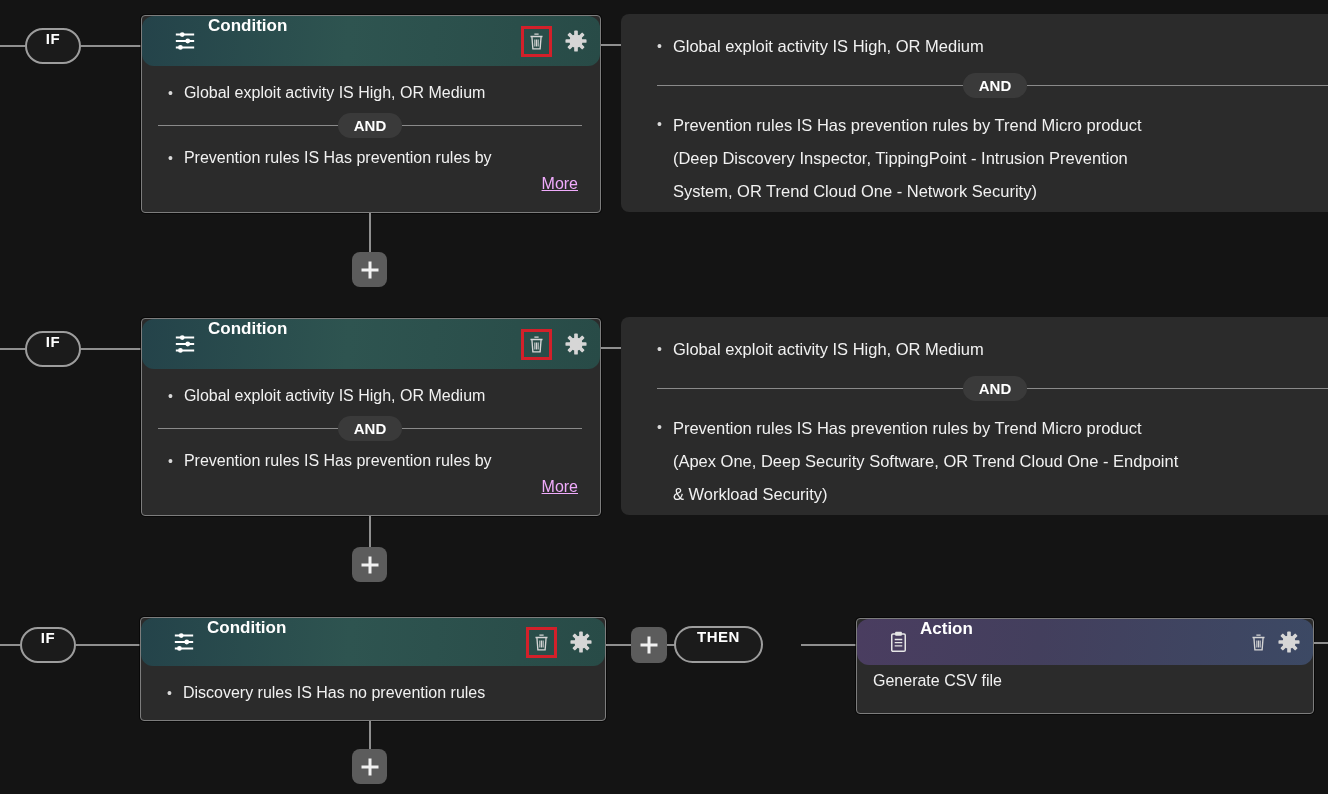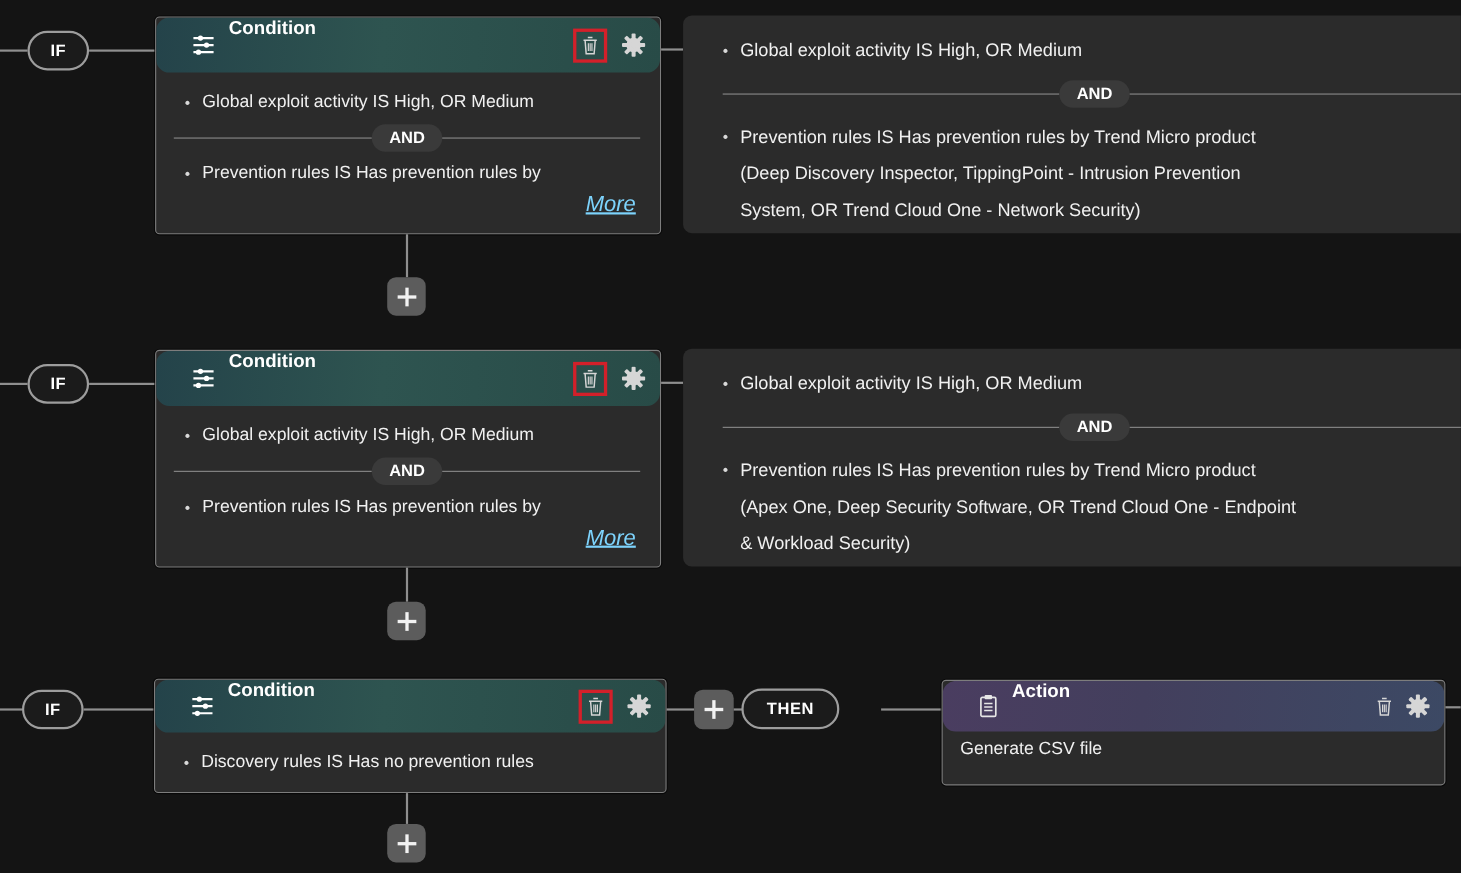--- a/index.html
+++ b/index.html
@@ -8,21 +8,21 @@
     width:1328px;height:794px;
     background:#141414;
     overflow:hidden;
     font-family:"Liberation Sans", sans-serif;
     -webkit-font-smoothing:antialiased;
   }
   .hline{position:absolute;height:2px;background:#8f8f8f;}
   .vline{position:absolute;width:2px;background:#8f8f8f;}
 
   .pill{
-    position:absolute;display:flex;align-items:center;justify-content:center;
+    position:absolute;display:flex;align-items:flex-start;justify-content:center;
     background:#1b1b1b;border:2px solid #9d9d9d;border-radius:22px;
     color:#fff;font-weight:700;font-size:15px;letter-spacing:.5px;
     box-sizing:border-box;
   }
 
   .card{
     position:absolute;background:#2b2b2b;
     border:1px solid #7d7d7d;border-radius:4px;
     overflow:hidden;box-sizing:border-box;
     box-shadow:0 0 0 1px rgba(0,0,0,.6);
@@ -52,21 +52,21 @@
   .clause .txt{flex:1;}
   .bullet{color:#d9d9d9;font-size:14px;line-height:24px;padding-left:10px;}
 
   .and-divider{display:flex;align-items:center;margin:8px 0;}
   .div-line{flex:1;height:1px;background:#8a8a8a;}
   .and-pill{
     background:#3a3a3a;border-radius:15px;padding:4px 16px;
     font-size:15px;font-weight:700;color:#fff;
   }
   .more-row{text-align:right;margin-top:5px;padding-right:4px;}
-  .more-link{color:#7dd3fc;text-decoration:underline;font-size:20px;cursor:pointer;font-style:italic;}
+  .more-link{color:#f0abfc;text-decoration:underline;font-size:16px;cursor:pointer;}
 
   .panel{
     position:absolute;background:#2b2b2b;border-radius:8px;
     overflow:hidden;box-sizing:border-box;
     padding:17px 18px 14px 36px;color:#f1f1f1;
   }
   .panel .clause{font-size:16.5px;line-height:31px;}
   .panel .bullet{line-height:31px;padding-left:0;}
   .panel .and-divider{margin:11px 0;}
   .panel .wrap-lines div{line-height:33px;}

